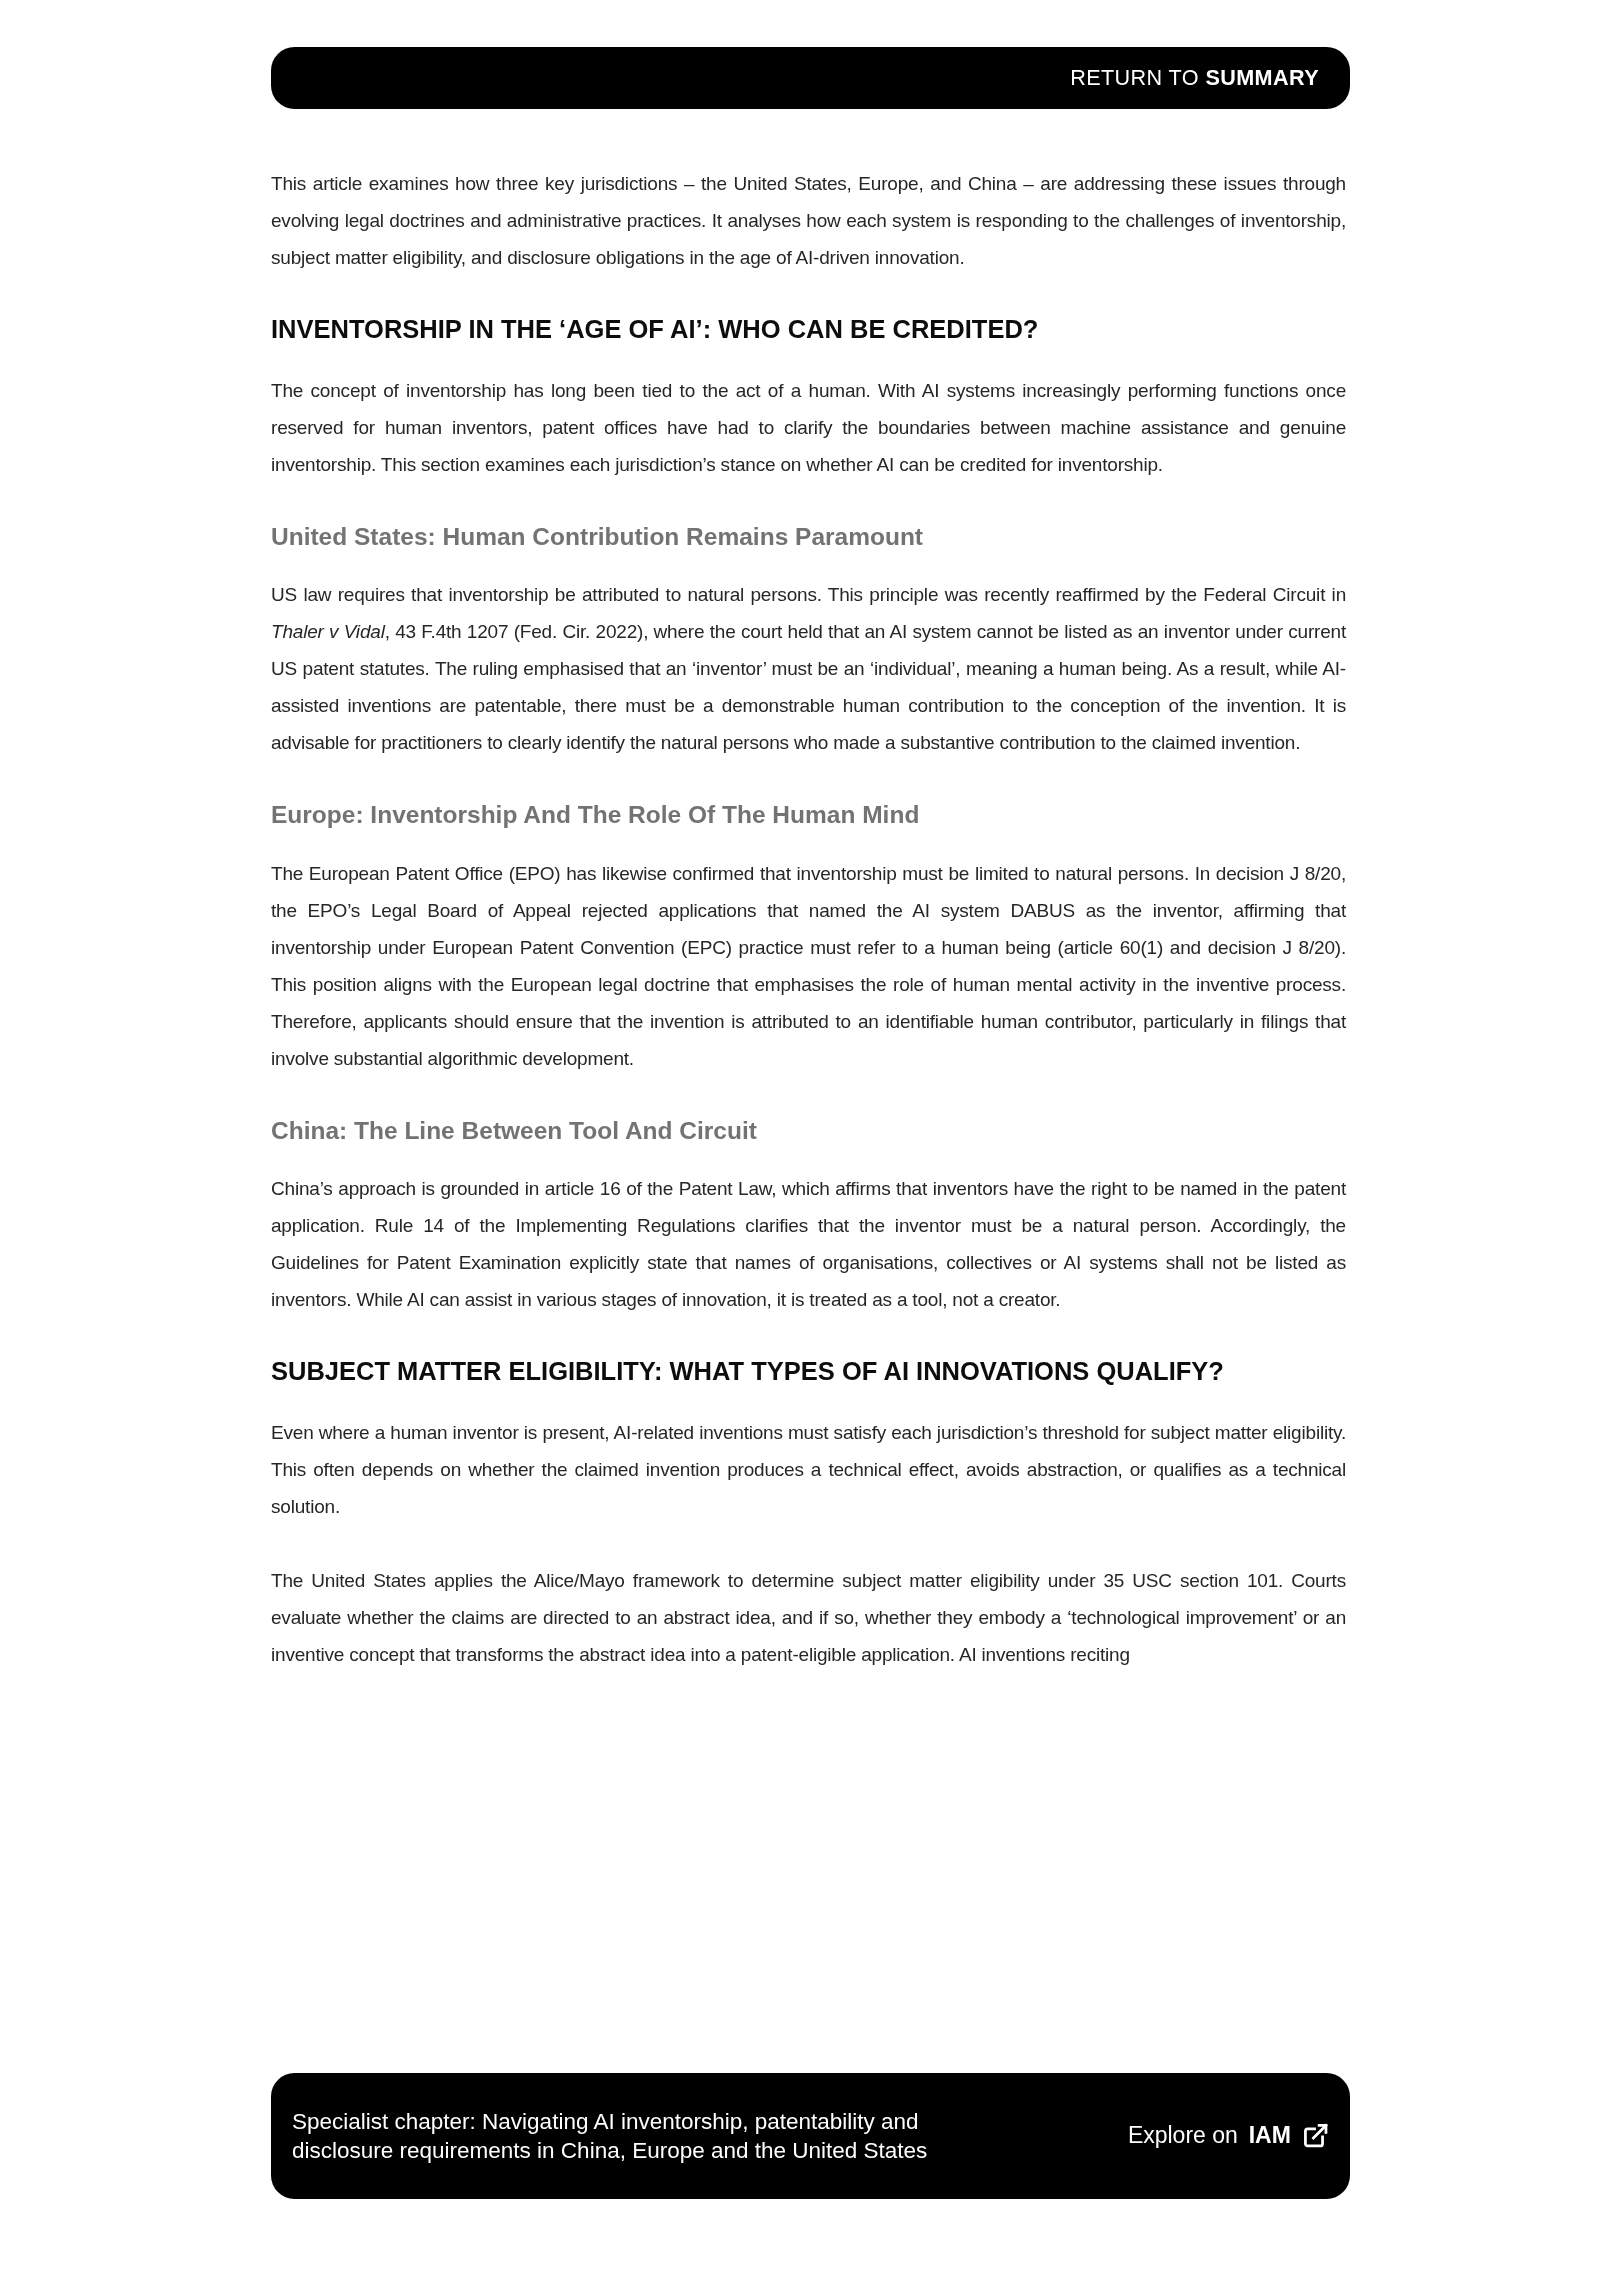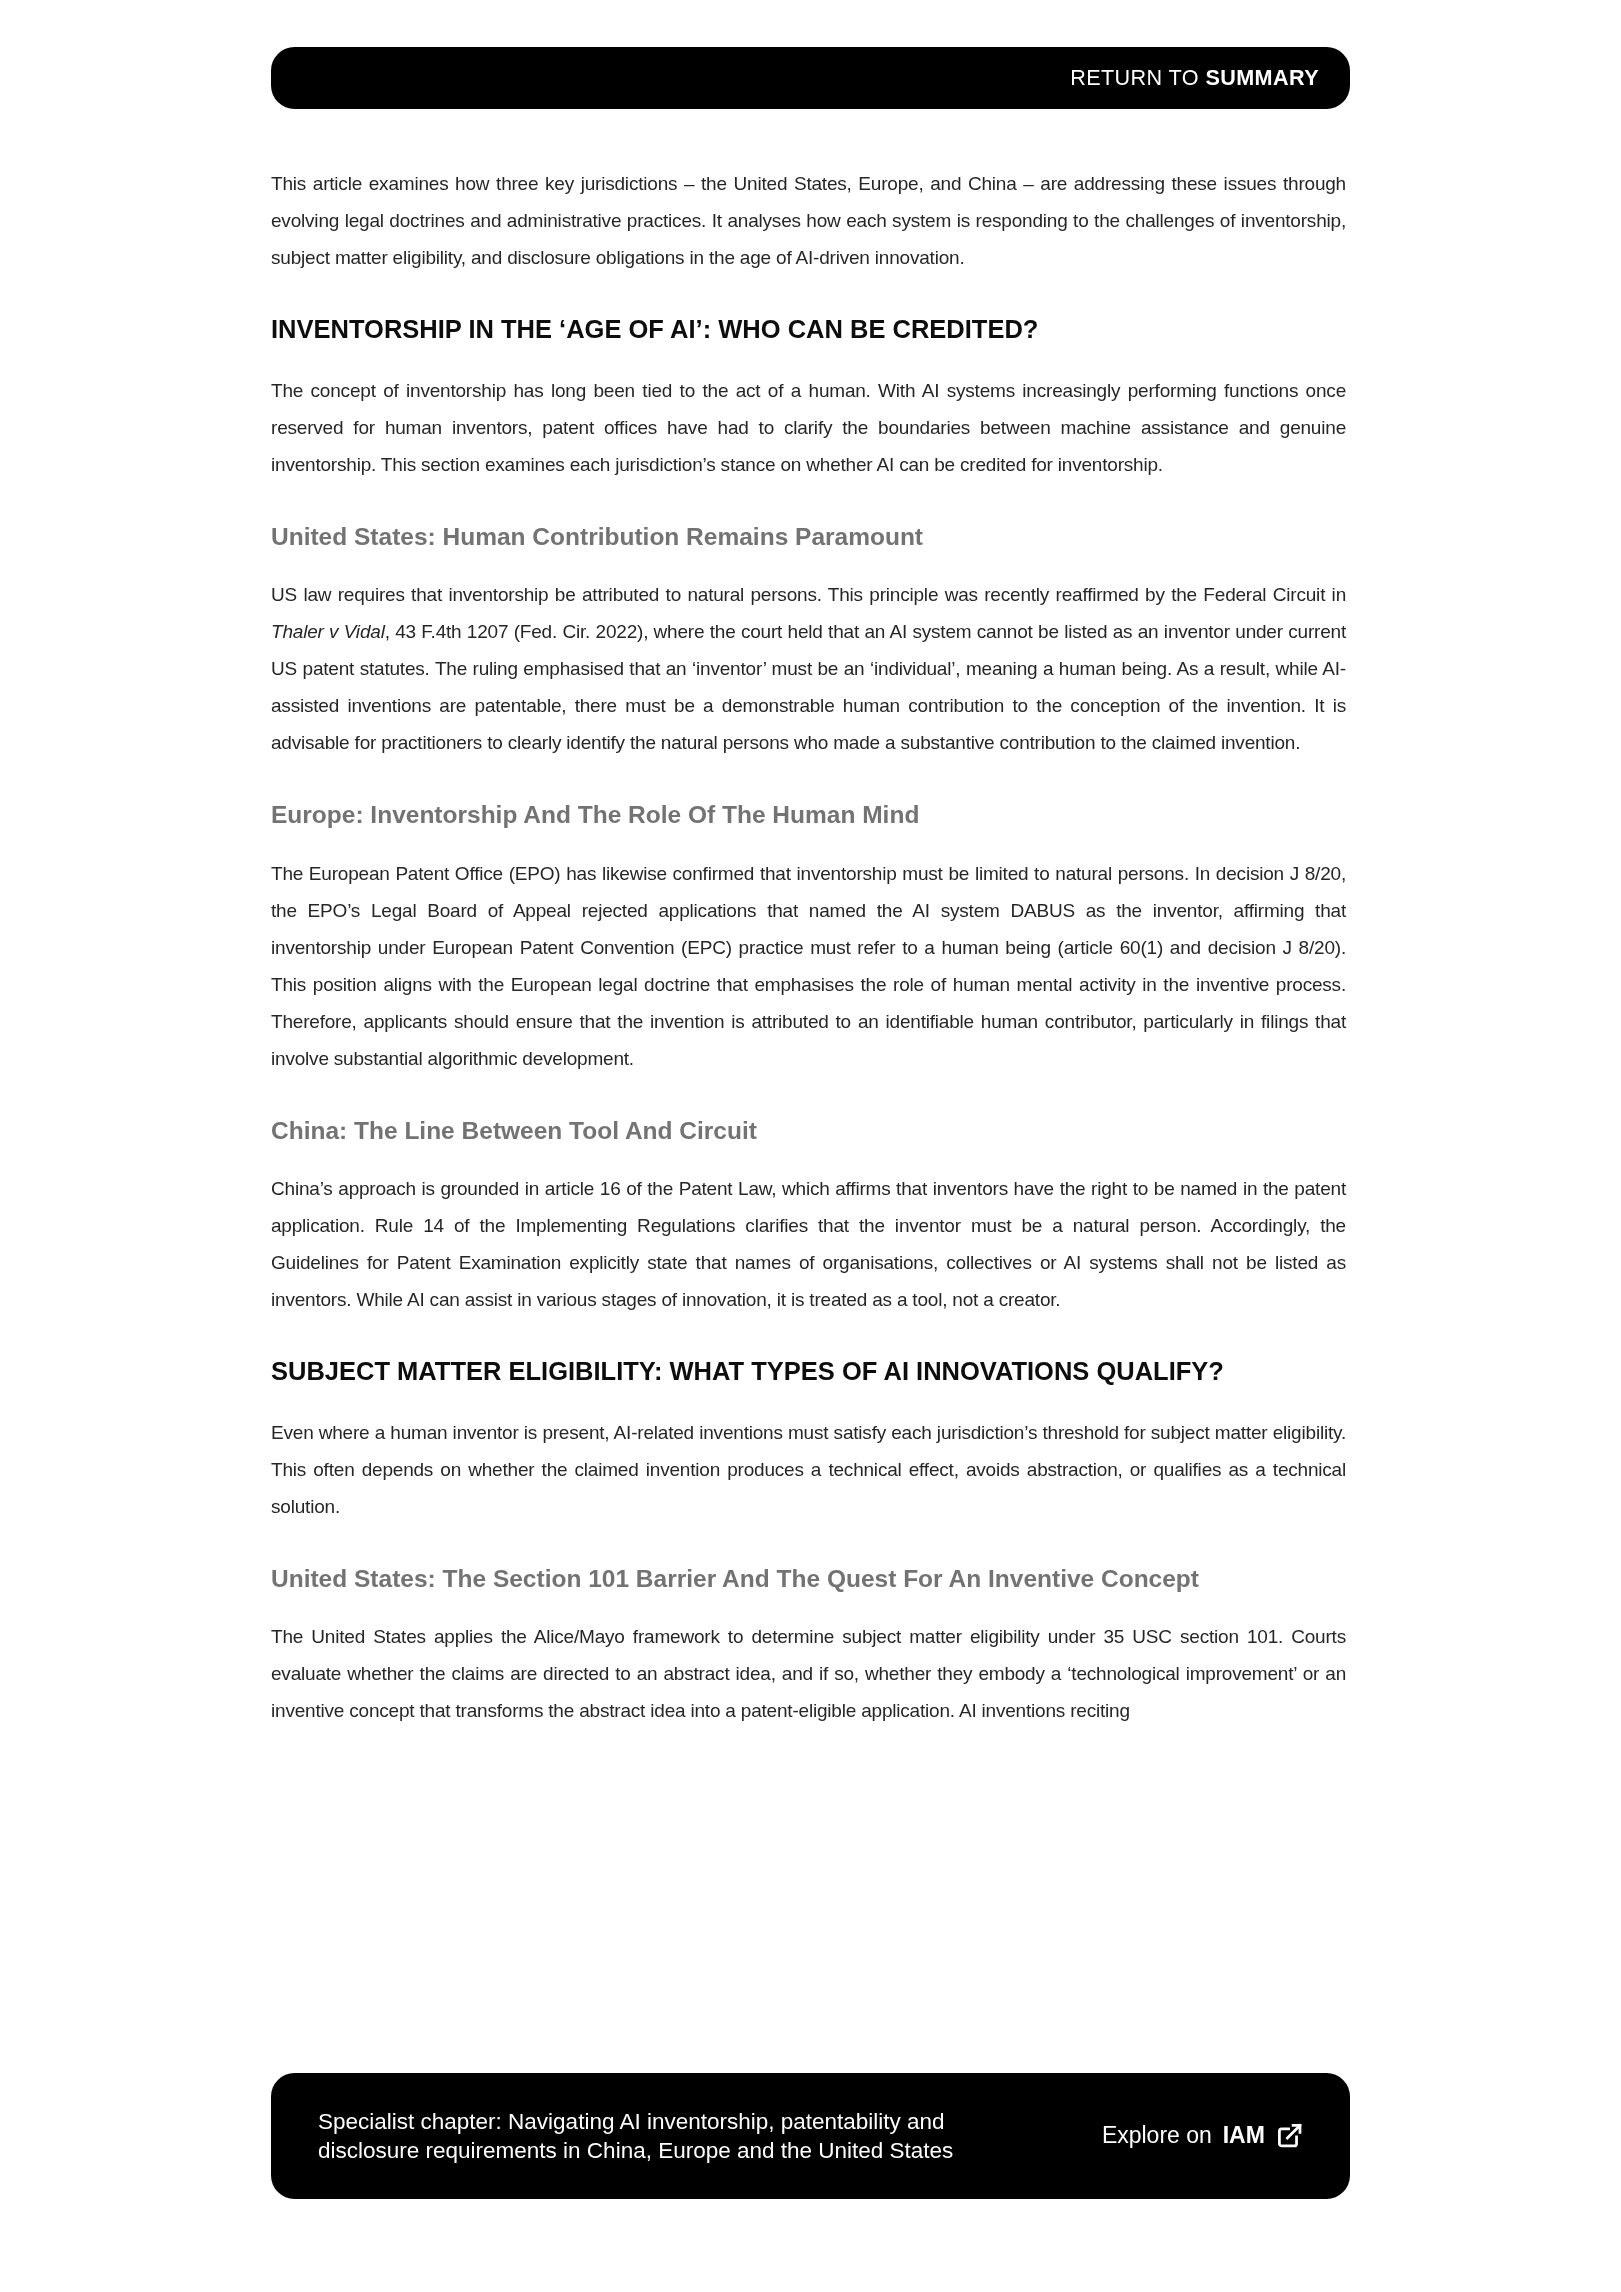--- a/index.html
+++ b/index.html
@@ -73,21 +73,21 @@
     font-style: italic;
     font-weight: 400;
   }
 
   .footer-bar {
     top: 2073px;
     height: 126px;
     display: flex;
     align-items: center;
     justify-content: space-between;
-    padding: 0 47px;
+    padding: 0 21px;
   }
   .chapter-title {
     font-size: 22.5px;
     line-height: 29px;
     max-width: 652px;
     color: #ffffff;
   }
   .explore-link {
     display: flex;
     align-items: center;
@@ -123,21 +123,20 @@
 
   <h3>Europe: Inventorship And The Role Of The Human Mind</h3>
   <p>The European Patent Office (EPO) has likewise confirmed that inventorship must be limited to natural persons. In decision J 8/20, the EPO’s Legal Board of Appeal rejected applications that named the AI system DABUS as the inventor, affirming that inventorship under European Patent Convention (EPC) practice must refer to a human being (article 60(1) and decision J 8/20). This position aligns with the European legal doctrine that emphasises the role of human mental activity in the inventive process. Therefore, applicants should ensure that the invention is attributed to an identifiable human contributor, particularly in filings that involve substantial algorithmic development.</p>
 
   <h3>China: The Line Between Tool And Circuit</h3>
   <p>China’s approach is grounded in article 16 of the Patent Law, which affirms that inventors have the right to be named in the patent application. Rule 14 of the Implementing Regulations clarifies that the inventor must be a natural person. Accordingly, the Guidelines for Patent Examination explicitly state that names of organisations, collectives or AI systems shall not be listed as inventors. While AI can assist in various stages of innovation, it is treated as a tool, not a creator.</p>
 
   <h2>SUBJECT MATTER ELIGIBILITY: WHAT TYPES OF AI INNOVATIONS QUALIFY?</h2>
   <p>Even where a human inventor is present, AI-related inventions must satisfy each jurisdiction’s threshold for subject matter eligibility. This often depends on whether the claimed invention produces a technical effect, avoids abstraction, or qualifies as a technical solution.</p>
 
-  <h3>United States: The Section 101 Barrier And The Quest For An Inventive Concept</h3>
   <p>The United States applies the Alice/Mayo framework to determine subject matter eligibility under 35 USC section 101. Courts evaluate whether the claims are directed to an abstract idea, and if so, whether they embody a ‘technological improvement’ or an inventive concept that transforms the abstract idea into a patent-eligible application. AI inventions reciting</p>
 </main>
 
 <div class="bar footer-bar">
   <div class="chapter-title">Specialist chapter: Navigating AI inventorship, patentability and disclosure requirements in China, Europe and the United States</div>
   <div class="explore-link">
     <span>Explore on</span>
     <strong>IAM</strong>
     <span>
       <svg viewBox="0 0 24 24" fill="none" stroke="#ffffff" stroke-width="2.4" stroke-linecap="square" stroke-linejoin="miter">

